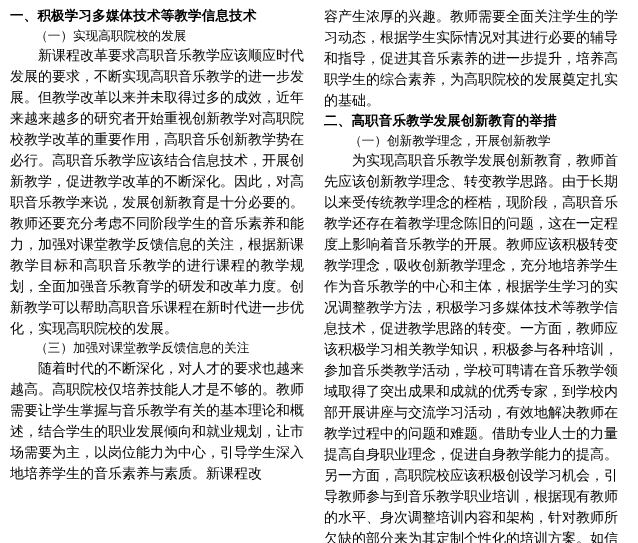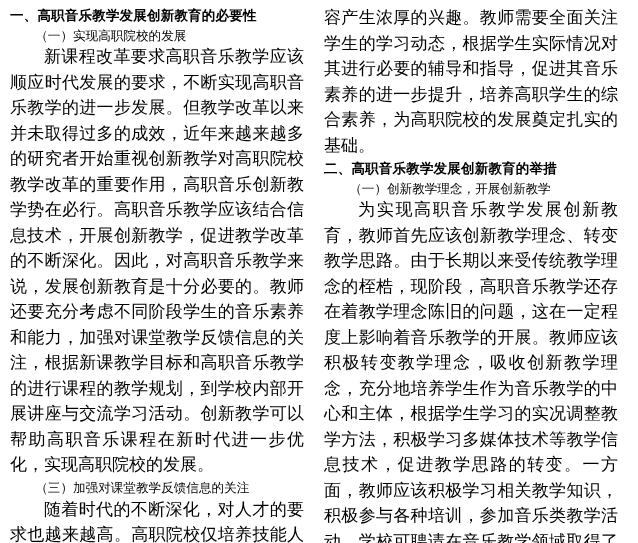--- a/index.html
+++ b/index.html
@@ -38,44 +38,43 @@
   }
   h3.sub-title {
     font-size: 12.6px;
     font-weight: normal;
     line-height: 1.5;
     margin: 0;
     text-indent: 2em;
     text-align: justify;
   }
   p.para {
-    font-size: 17px;
+    font-size: 14px;
     line-height: 1.5;
     margin: 0;
     text-indent: 2em;
     text-align: justify;
     text-justify: inter-ideograph;
-    font-family: Liberation Mono, monospace;
   }
   p.para.cont {
     text-indent: 0;
   }
   .spacer-sec {
     height: 7px;
   }
 </style>
 </head>
 <body>
 
 <div class="page">
 
   <div class="col">
-    <h2 class="sec-title">一、高职音乐教学发展创新教育的必要性</h2>
+    <h2 class="sec-title">一、积极学习多媒体技术等教学信息技术</h2>
     <h3 class="sub-title">（一）实现高职院校的发展</h3>
-    <p class="para">新课程改革要求高职音乐教学应该顺应时代发展的要求，不断实现高职音乐教学的进一步发展。但教学改革以来并未取得过多的成效，近年来越来越多的研究者开始重视创新教学对高职院校教学改革的重要作用，高职音乐创新教学势在必行。高职音乐教学应该结合信息技术，开展创新教学，促进教学改革的不断深化。因此，对高职音乐教学来说，发展创新教育是十分必要的。教师还要充分考虑不同阶段学生的音乐素养和能力，加强对课堂教学反馈信息的关注，根据新课教学目标和高职音乐教学的进行课程的教学规划，到学校内部开展讲座与交流学习活动。创新教学可以帮助高职音乐课程在新时代进一步优化，实现高职院校的发展。</p>
+    <p class="para">新课程改革要求高职音乐教学应该顺应时代发展的要求，不断实现高职音乐教学的进一步发展。但教学改革以来并未取得过多的成效，近年来越来越多的研究者开始重视创新教学对高职院校教学改革的重要作用，高职音乐创新教学势在必行。高职音乐教学应该结合信息技术，开展创新教学，促进教学改革的不断深化。因此，对高职音乐教学来说，发展创新教育是十分必要的。教师还要充分考虑不同阶段学生的音乐素养和能力，加强对课堂教学反馈信息的关注，根据新课教学目标和高职音乐教学的进行课程的教学规划，全面加强音乐教育学的研发和改革力度。创新教学可以帮助高职音乐课程在新时代进一步优化，实现高职院校的发展。</p>
     <h3 class="sub-title">（三）加强对课堂教学反馈信息的关注</h3>
     <p class="para">随着时代的不断深化，对人才的要求也越来越高。高职院校仅培养技能人才是不够的。教师需要让学生掌握与音乐教学有关的基本理论和概述，结合学生的职业发展倾向和就业规划，让市场需要为主，以岗位能力为中心，引导学生深入地培养学生的音乐素养与素质。新课程改</p>
   </div>
 
   <div class="col">
     <p class="para cont">容产生浓厚的兴趣。教师需要全面关注学生的学习动态，根据学生实际情况对其进行必要的辅导和指导，促进其音乐素养的进一步提升，培养高职学生的综合素养，为高职院校的发展奠定扎实的基础。</p>
     <div class="spacer-sec"></div>
     <h2 class="sec-title">二、高职音乐教学发展创新教育的举措</h2>
     <h3 class="sub-title">（一）创新教学理念，开展创新教学</h3>
     <p class="para">为实现高职音乐教学发展创新教育，教师首先应该创新教学理念、转变教学思路。由于长期以来受传统教学理念的桎梏，现阶段，高职音乐教学还存在着教学理念陈旧的问题，这在一定程度上影响着音乐教学的开展。教师应该积极转变教学理念，吸收创新教学理念，充分地培养学生作为音乐教学的中心和主体，根据学生学习的实况调整教学方法，积极学习多媒体技术等教学信息技术，促进教学思路的转变。一方面，教师应该积极学习相关教学知识，积极参与各种培训，参加音乐类教学活动，学校可聘请在音乐教学领域取得了突出成果和成就的优秀专家，到学校内部开展讲座与交流学习活动，有效地解决教师在教学过程中的问题和难题。借助专业人士的力量提高自身职业理念，促进自身教学能力的提高。另一方面，高职院校应该积极创设学习机会，引导教师参与到音乐教学职业培训，根据现有教师的水平、身次调整培训内容和架构，针对教师所欠缺的部分来为其定制个性化的培训方案。如信息素养教育的培训，可以组织音乐教师共同学习相关的教学理论和技能、信息技术与传统教学模式融合等的培训，针对音乐教学经验较为欠缺的教师，则可要求具有丰富经验的教师给予指导和帮助，辅助其更好地将先进的教学理论和方法融合到原有的高职音乐教学体系</p>

